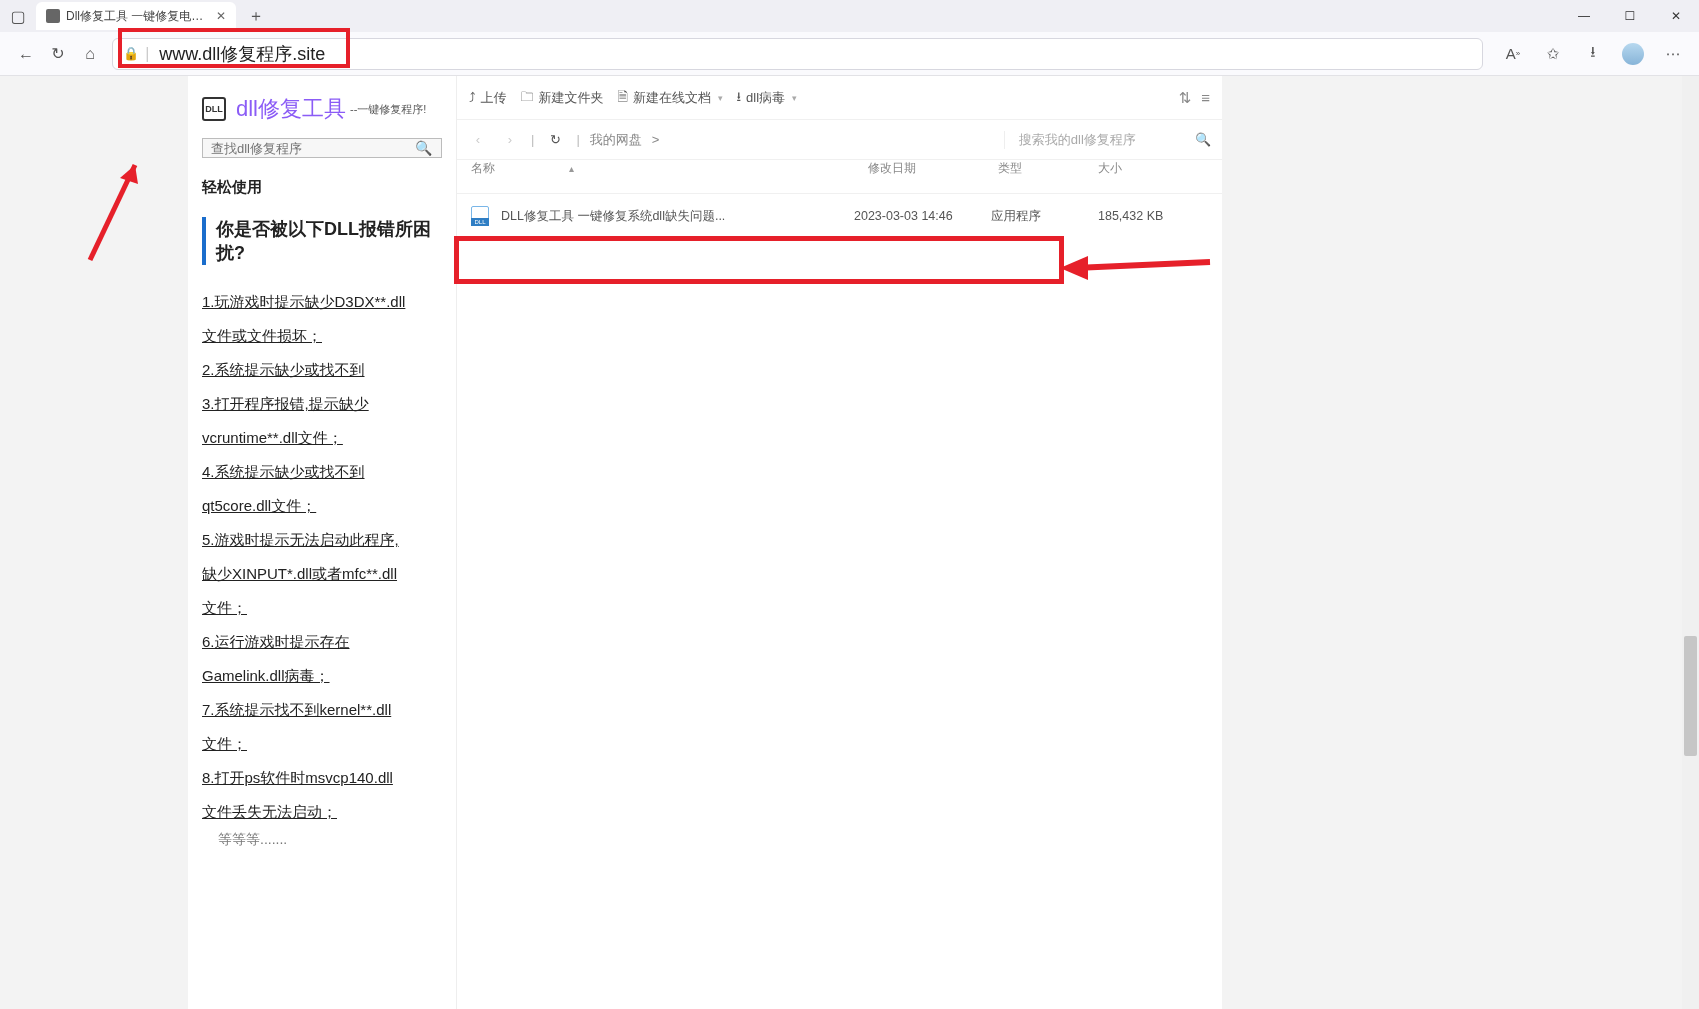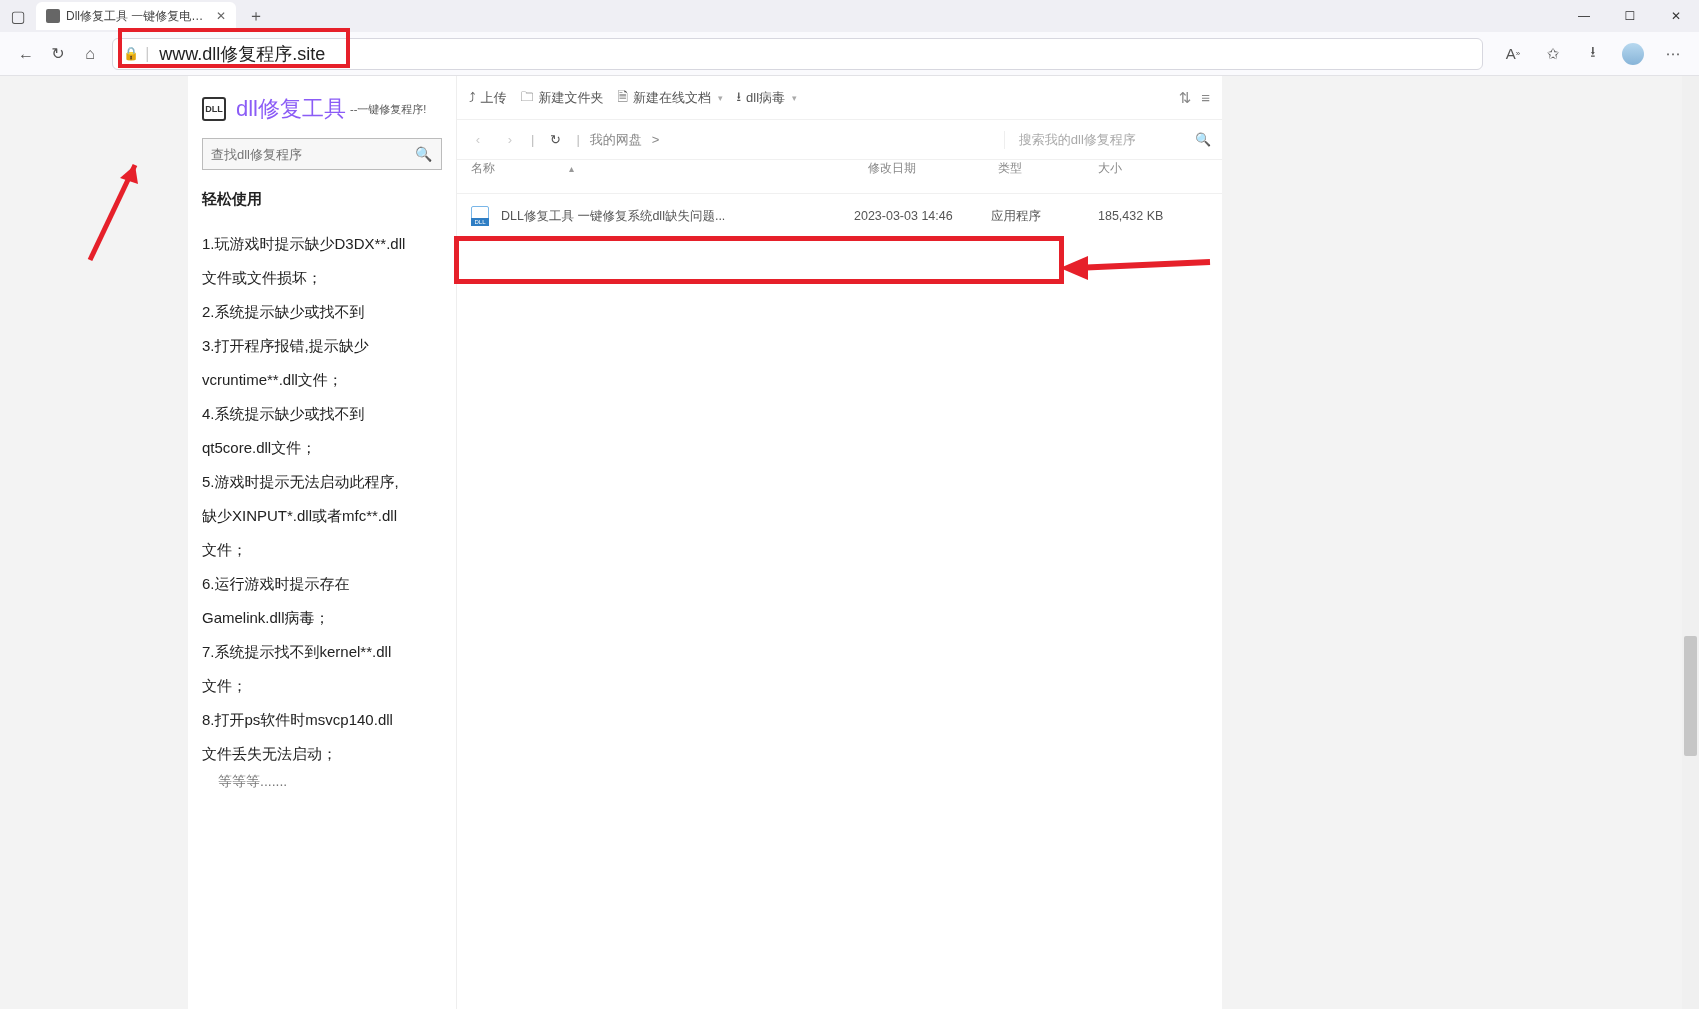--- a/index.html
+++ b/index.html
@@ -30,27 +30,27 @@
 
 
 .page { position:absolute; top:76px; left:0; right:0; bottom:0; display:flex; background:#f3f3f3; }
 
 
 .sidebar { width:268px; margin-left:188px; background:#fff; padding:18px 14px; }
 .brand-row { display:flex; align-items:center; margin-bottom:14px; }
 .brand-icon { width:24px; height:24px; margin-right:10px; border:2px solid #333; border-radius:3px; display:flex; align-items:center; justify-content:center; font-size:9px; font-weight:bold; color:#333; }
 .brand-title { font-size:22px; color:#8b5cf6; }
 .brand-sub { font-size:11px; color:#555; margin-left:4px; }
-.search-box { display:flex; align-items:center; border:1px solid #bcbcbc; background:#f7f7f7; height:32px; padding:0 8px; margin-bottom:20px; }
+.search-box { display:flex; align-items:center; border:1px solid #bcbcbc; background:#f7f7f7; height:20px; padding:0 8px; margin-bottom:20px; }
 .search-box input { flex:1; border:none; background:transparent; font-size:13px; color:#666; outline:none; }
 .search-box .sicon { color:#666; font-size:14px; }
 .section-head { font-weight:bold; font-size:15px; color:#222; margin-bottom:20px; }
 .question-block { border-left:4px solid #1a6dcc; padding-left:10px; margin-bottom:22px; }
 .question-block h2 { font-size:18px; color:#222; font-weight:600; }
-.sidebar .para { font-size:15px; color:#222; line-height:2; margin-bottom:4px; }
+.sidebar .para { font-size:15px; color:#222; line-height:2; margin-bottom:4px;text-decoration:underline; }
 .sidebar .ellips { color:#777; font-size:14px; margin-left:16px; }
 
 
 .arrow-left { position:absolute; left:80px; top:150px; pointer-events:none; }
 
 
 .filepanel { width:766px; margin-left:0; background:#fff; border-left:1px solid #eee; }
 .fp-toolbar { height:44px; display:flex; align-items:center; padding:0 12px; gap:14px; border-bottom:1px solid #f0f0f0; }
 .fp-btn { display:flex; align-items:center; gap:5px; font-size:13px; color:#555; }
 .fp-btn .caret { font-size:9px; color:#aaa; margin-left:2px; }
@@ -128,20 +128,23 @@
     <div class="brand-row">
       <div class="brand-icon">DLL</div>
       <span class="brand-title">dll修复工具</span>
       <span class="brand-sub">--一键修复程序!</span>
     </div>
     <div class="search-box">
       <input placeholder="查找dll修复程序" style="">
       <span class="sicon">🔍</span>
     </div>
     <div class="section-head">轻松使用</div>
+    <div class="question-block">
+      <h2>你是否被以下DLL报错所困扰?</h2>
+    </div>
     <div class="para">1.玩游戏时提示缺少D3DX**.dll</div>
     <div class="para">文件或文件损坏；</div>
     <div class="para">2.系统提示缺少或找不到</div>
     <div class="para">3.打开程序报错,提示缺少</div>
     <div class="para">vcruntime**.dll文件；</div>
     <div class="para">4.系统提示缺少或找不到</div>
     <div class="para">qt5core.dll文件；</div>
     <div class="para">5.游戏时提示无法启动此程序,</div>
     <div class="para">缺少XINPUT*.dll或者mfc**.dll</div>
     <div class="para">文件；</div>

